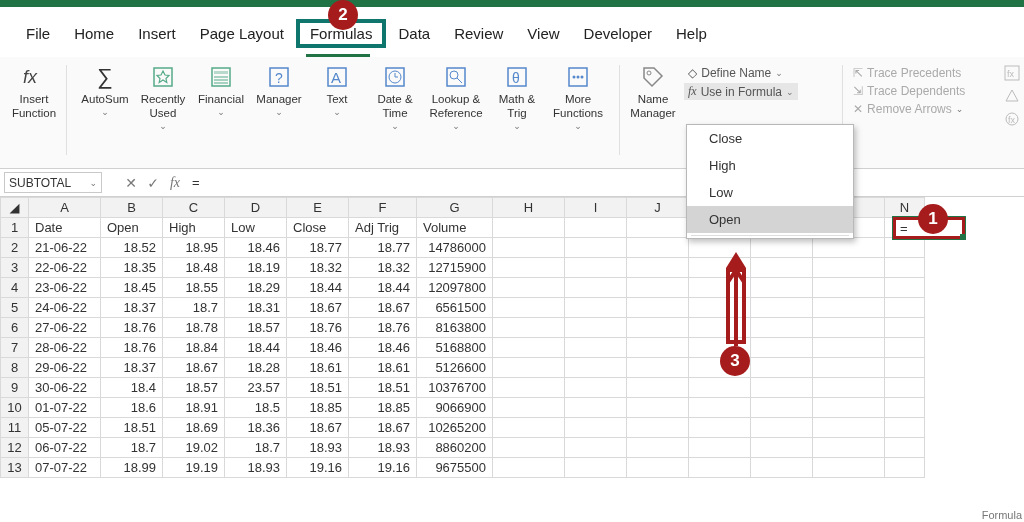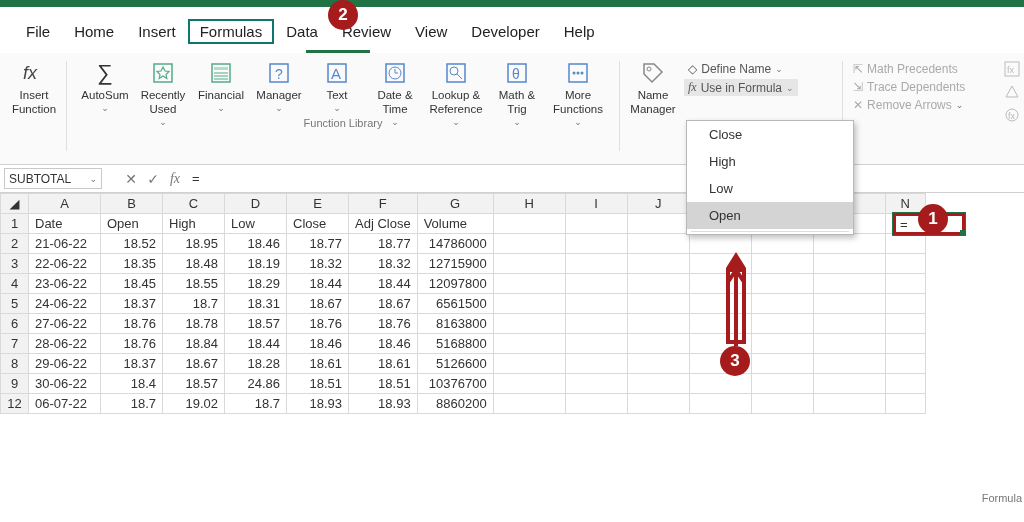--- a/index.html
+++ b/index.html
@@ -8,37 +8,37 @@
 
 .callout { position: absolute; width: 30px; height: 30px; border-radius: 50%; background: #a61c1c; color: #fff; font-weight: bold; font-size: 17px; display: flex; align-items: center; justify-content: center; z-index: 200; }
 .callout-arrow { position: absolute; z-index: 199; }
 
 
 .title-strip { height: 7px; background: #217346; width: 100%; }
 
 
 .ribbon-tabs { display: flex; gap: 0; padding: 12px 14px 8px 14px; align-items: center; }
 .ribbon-tab { padding: 4px 12px; font-size: 15px; cursor: pointer; color: #222; }
-.ribbon-tab.active { border: 2px solid #0f766e; padding: 2px 10px; }
+.ribbon-tab.active { border: 4px solid #0f766e; padding: 2px 10px; }
 .tab-underline { height: 3px; background: #217346; width: 64px; margin: -2px 0 0 306px; }
 
 
 .ribbon { display: flex; background: #fafafa; border-bottom: 1px solid #d0d0d0; padding: 4px 8px 2px 8px; height: 112px; align-items: flex-start; }
 .ribbon-group { display: flex; flex-direction: column; align-items: center; position: relative; }
 .ribbon-sep { width: 1px; background: #e0e0e0; height: 90px; margin: 4px 6px; }
 .group-row { display: flex; align-items: flex-start; gap: 4px; }
 .ribbon-btn { display: flex; flex-direction: column; align-items: center; justify-content: flex-start; width: 54px; padding: 2px 2px; font-size: 11.5px; line-height: 1.2; color: #333; cursor: pointer; text-align: center; }
 .ribbon-btn.wide { width: 60px; }
 .ribbon-btn .ic { width: 28px; height: 28px; display: flex; align-items: center; justify-content: center; margin-bottom: 2px; }
 .ribbon-small-stack { display: flex; flex-direction: column; gap: 2px; }
 .ribbon-small { font-size: 12px; color: #555; display: flex; align-items: center; gap: 4px; padding: 1px 4px; white-space: nowrap; cursor: pointer; }
 .ribbon-small.active { background: #e6e6e6; }
 .group-label { font-size: 11px; color: #777; text-align: center; margin-top: 2px; position: absolute; bottom: 0; width: 100%; }
 .drop { font-size: 9px; color: #777; }
-.formula-label { position: absolute; right: 2px; bottom: 18px; font-size: 11px; color: #777; }
+.formula-label { position: absolute; right: 2px; bottom: 1px; font-size: 11px; color: #777; }
 
 
 .formula-bar { display: flex; align-items: center; border-bottom: 1px solid #d0d0d0; height: 28px; padding: 0 22px 0 2px; }
 .namebox { width: 98px; border: 1px solid #c9c9c9; height: 21px; font-size: 12px; padding: 0 4px; display: flex; align-items: center; justify-content: space-between; margin-left: 2px; }
 .fb-btn { width: 22px; text-align: center; color: #777; font-size: 14px; cursor: pointer; }
 .fb-input { flex: 1; height: 21px; padding: 0 6px; font-size: 13px; display: flex; align-items: center; }
 
 
 .grid-area { position: relative; }
 table.grid { border-collapse: collapse; table-layout: fixed; }
@@ -72,20 +72,21 @@
 <svg class="callout-arrow" style="left:724px; top:252px; width:24px; height:94px;">
   <path d="M12 94 L12 18 M12 18 L4 30 M12 18 L20 30 M4 88 L4 18 M20 88 L20 18" stroke="#a61c1c" stroke-width="4" fill="none"></path>
   <rect x="4" y="18" width="16" height="72" fill="none" stroke="#a61c1c" stroke-width="4"></rect>
   <path d="M12 0 L2 16 L22 16 Z" fill="#a61c1c"></path>
 </svg>
 
 <div class="ribbon-tabs" id="ribbonTabs">
     <span class="ribbon-tab">File</span>
     <span class="ribbon-tab">Home</span>
     <span class="ribbon-tab">Insert</span>
+    <span class="ribbon-tab">Page Layout</span>
     <span class="ribbon-tab active">Formulas</span>
     <span class="ribbon-tab">Data</span>
     <span class="ribbon-tab">Review</span>
     <span class="ribbon-tab">View</span>
     <span class="ribbon-tab">Developer</span>
     <span class="ribbon-tab">Help</span>
   </div>
 <div class="tab-underline"></div>
 
 <div class="ribbon">
@@ -195,21 +196,20 @@
               <circle cx="8" cy="12" r="1.5" fill="#58c"></circle>
               <circle cx="12" cy="12" r="1.5" fill="#58c"></circle>
               <circle cx="16" cy="12" r="1.5" fill="#58c"></circle>
             </svg>
           </span>
           <span style="white-space:pre-line">More
 Functions</span>
           <span class="drop">⌄</span>
         </div>
     </div>
-    <div class="group-label">Function Library</div>
   </div>
   <div class="ribbon-sep"></div>
   <div class="ribbon-group" style="width:210px; flex-direction:row; align-items:flex-start;">
     <div class="ribbon-btn">
         <span class="ic">
           <svg width="26" height="26">
             <path d="M4 4h10l8 8-10 10-8-8z" fill="none" stroke="#888" stroke-width="1.5"></path>
             <circle cx="9" cy="9" r="2" fill="none" stroke="#888"></circle>
           </svg>
         </span>
@@ -227,21 +227,21 @@
           <span>Use in Formula</span>
           <span class="drop"> ⌄</span>
         </div>
     </div>
   </div>
   <div class="ribbon-sep"></div>
   <div class="ribbon-group" style="flex:1; align-items:flex-start;">
     <div class="ribbon-small-stack" style="margin-top:4px; color:#bbb;">
       <div class="ribbon-small" style="color:#aaa;">
           <span>⇱</span>
-          <span>Math Precedents</span>
+          <span>Trace Precedents</span>
         </div>
       <div class="ribbon-small" style="color:#aaa;">
           <span>⇲</span>
           <span>Trace Dependents</span>
         </div>
       <div class="ribbon-small" style="color:#aaa;">
           <span>✕</span>
           <span>Remove Arrows</span>
           <span class="drop"> ⌄</span>
         </div>
@@ -295,21 +295,21 @@
           <th class="col-M">M</th>
           <th class="col-N">N</th>
         </tr>
         <tr>
           <th class="row-hdr">1</th>
           <td class="txt">Date</td>
           <td class="txt">Open</td>
           <td class="txt">High</td>
           <td class="txt">Low</td>
           <td class="txt">Close</td>
-          <td class="txt">Adj Close</td>
+          <td class="txt">Adj Trig</td>
           <td class="txt">Volume</td>
           <td></td>
           <td></td>
           <td></td>
           <td></td>
           <td></td>
           <td></td>
           <td></td>
         </tr>
         <tr>
@@ -429,24 +429,58 @@
           <td></td>
           <td></td>
           <td></td>
           <td></td>
         </tr>
         <tr>
           <th class="row-hdr">9</th>
           <td class="txt">30-06-22</td>
           <td>18.4</td>
           <td>18.57</td>
-          <td>24.86</td>
+          <td>23.57</td>
           <td>18.51</td>
           <td>18.51</td>
           <td>10376700</td>
+          <td></td>
+          <td></td>
+          <td></td>
+          <td></td>
+          <td></td>
+          <td></td>
+          <td></td>
+        </tr>
+        <tr>
+          <th class="row-hdr">10</th>
+          <td class="txt">01-07-22</td>
+          <td>18.6</td>
+          <td>18.91</td>
+          <td>18.5</td>
+          <td>18.85</td>
+          <td>18.85</td>
+          <td>9066900</td>
+          <td></td>
+          <td></td>
+          <td></td>
+          <td></td>
+          <td></td>
+          <td></td>
+          <td></td>
+        </tr>
+        <tr>
+          <th class="row-hdr">11</th>
+          <td class="txt">05-07-22</td>
+          <td>18.51</td>
+          <td>18.69</td>
+          <td>18.36</td>
+          <td>18.67</td>
+          <td>18.67</td>
+          <td>10265200</td>
           <td></td>
           <td></td>
           <td></td>
           <td></td>
           <td></td>
           <td></td>
           <td></td>
         </tr>
         <tr>
           <th class="row-hdr">12</th>
@@ -458,20 +492,37 @@
           <td>18.93</td>
           <td>8860200</td>
           <td></td>
           <td></td>
           <td></td>
           <td></td>
           <td></td>
           <td></td>
           <td></td>
         </tr>
+        <tr>
+          <th class="row-hdr">13</th>
+          <td class="txt">07-07-22</td>
+          <td>18.99</td>
+          <td>19.19</td>
+          <td>18.93</td>
+          <td>19.16</td>
+          <td>19.16</td>
+          <td>9675500</td>
+          <td></td>
+          <td></td>
+          <td></td>
+          <td></td>
+          <td></td>
+          <td></td>
+          <td></td>
+        </tr>
       </tbody>
     </table>
 
 <div class="dropdown" id="dd" style="left:686px; top:-73px; width:168px;">
       <div class="item">Close</div>
       <div class="item">High</div>
       <div class="item">Low</div>
       <div class="item hover">Open</div>
       <div class="sep"></div>
     </div>

